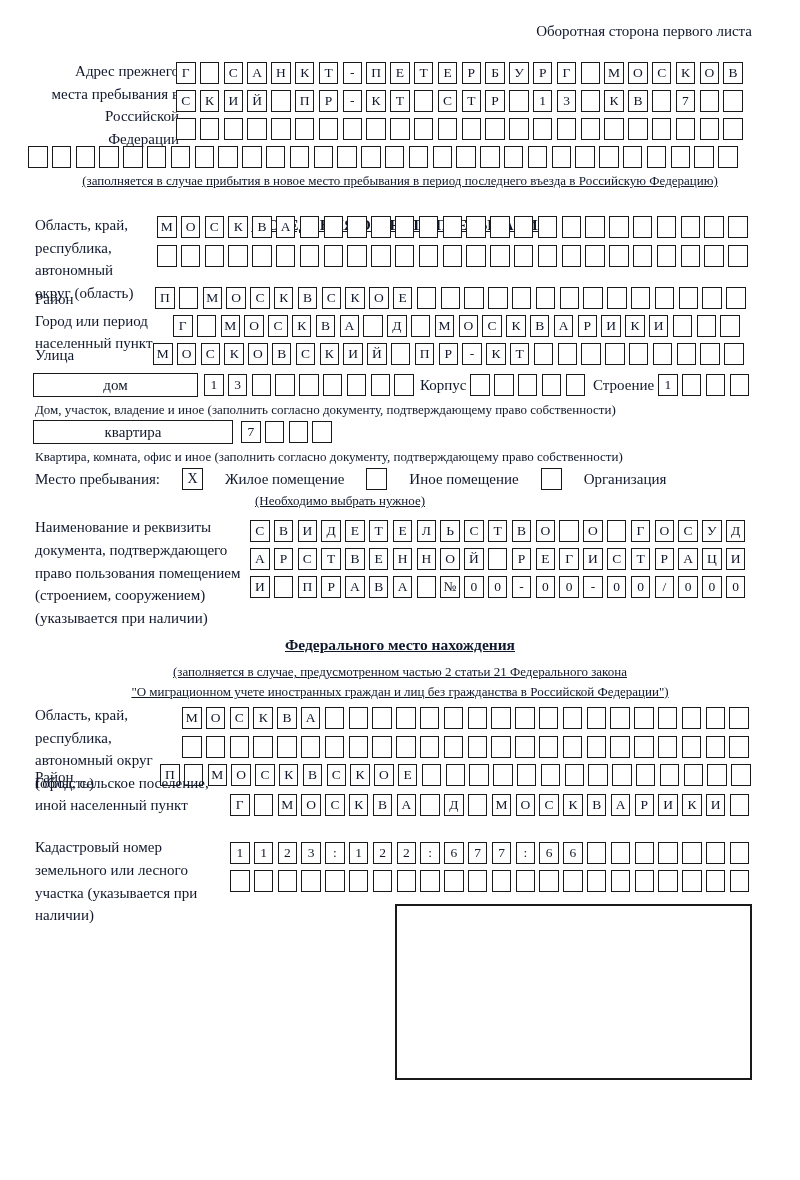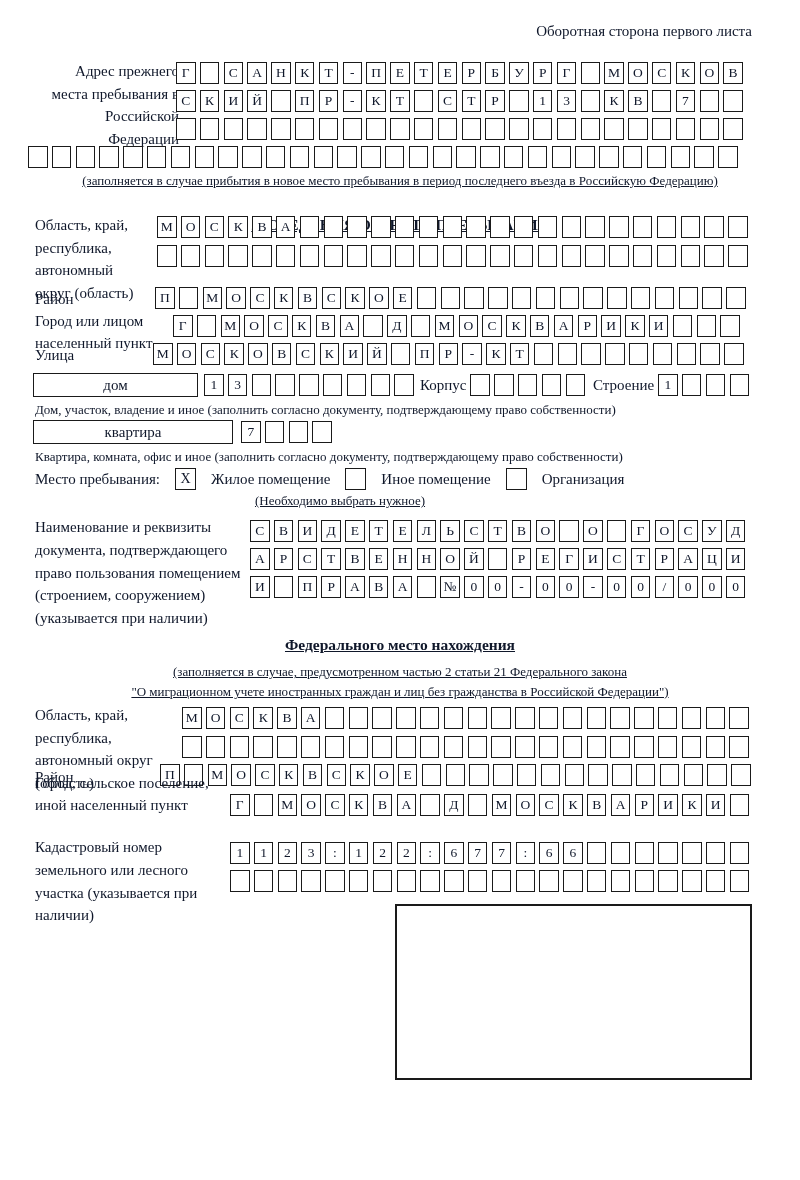--- a/index.html
+++ b/index.html
@@ -229,21 +229,21 @@
       <span class="cell"></span>
       <span class="cell"></span>
       <span class="cell"></span>
       <span class="cell"></span>
       <span class="cell"></span>
       <span class="cell"></span>
       <span class="cell"></span>
       <span class="cell"></span>
     </div>
 
-  <div class="abs lbl" style="top:311px;left:35px;width:132px;line-height:1.45;">Город или лицом населенный пункт</div>
+  <div class="abs lbl" style="top:311px;left:35px;width:132px;line-height:1.45;">Город или период населенный пункт</div>
   <div class="abs cellrow" style="top:315px;left:173px;">
       <span class="cell">Г</span>
       <span class="cell"></span>
       <span class="cell">М</span>
       <span class="cell">О</span>
       <span class="cell">С</span>
       <span class="cell">К</span>
       <span class="cell">В</span>
       <span class="cell">А</span>
       <span class="cell"></span>
@@ -328,21 +328,21 @@
     <div class="widebox" style="width:200px;">квартира</div>
     <div class="cellrow" style="margin-left:8px;">
         <span class="cell">7</span>
         <span class="cell"></span>
         <span class="cell"></span>
         <span class="cell"></span>
       </div>
   </div>
   <div class="abs note" style="top:448px;left:35px;width:740px;">Квартира, комната, офис и иное (заполнить согласно документу, подтверждающему право собственности)</div>
 
-  <div class="abs inlinerow" style="top:468px;left:35px;gap:15px;">
+  <div class="abs inlinerow" style="top:468px;left:35px;gap:22px;">
     <span class="lbl">Место пребывания:</span>
     <span class="chk">X</span>
     <span class="lbl">Жилое помещение</span>
     <span class="chk"></span>
     <span class="lbl">Иное помещение</span>
     <span class="chk"></span>
     <span class="lbl">Организация</span>
   </div>
   <div class="abs note center" style="top:492px;left:180px;width:320px;">(Необходимо выбрать нужное)</div>
 

